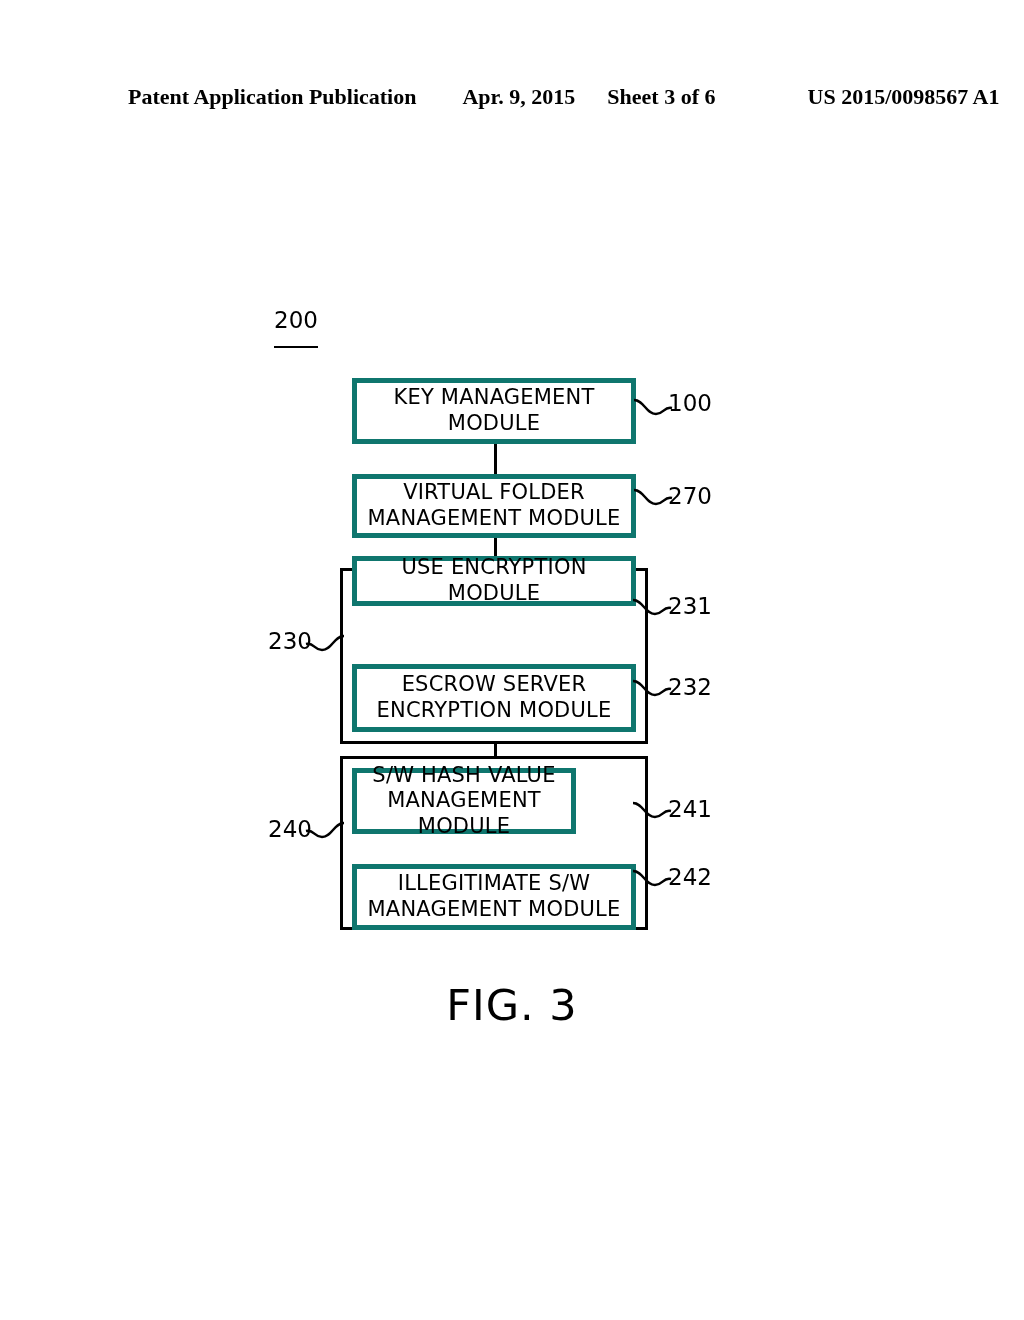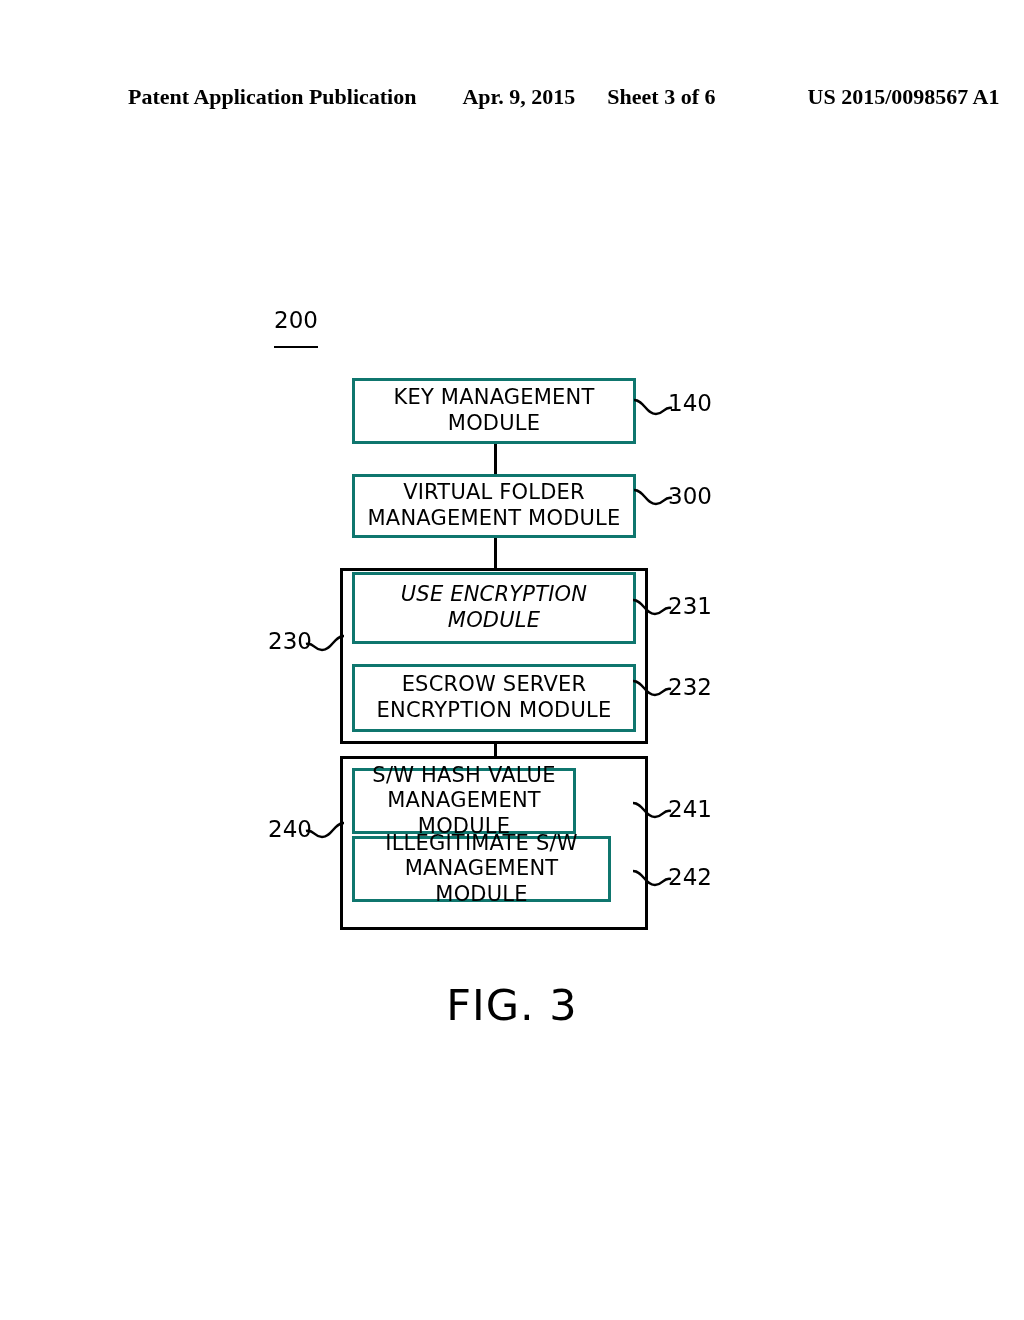--- a/index.html
+++ b/index.html
@@ -54,21 +54,21 @@
     font-size: 23px;
     font-family: "DejaVu Sans", sans-serif;
     border-bottom: 2px solid #000;
     padding-bottom: 14px;
     line-height: 1.05;
   }
 
   
   .box {
     position: absolute;
-    border: 3px solid #0f766e;
+    border: 5px solid #0f766e;
     background: #ffffff;
     box-sizing: border-box;
     display: flex;
     align-items: center;
     justify-content: center;
     text-align: center;
     font-size: 21px;
     line-height: 1.22;
     letter-spacing: 0.2px;
     padding: 0 6px;
@@ -81,26 +81,26 @@
     border: 3px solid #000;
     background: #ffffff;
     box-sizing: border-box;
   }
 
   
   #box-210   { left: 352px; top: 378px;  width: 284px; height: 66px; }
   #box-220   { left: 352px; top: 474px;  width: 284px; height: 64px; }
 
   #group-230 { left: 340px; top: 568px;  width: 308px; height: 176px; }
-  #box-231   { left: 352px; top: 572px;  width: 284px; height: 72px; font-style: italic; }
+  #box-231   { left: 352px; top: 556px;  width: 284px; height: 50px; }
   #box-232   { left: 352px; top: 664px;  width: 284px; height: 68px; }
 
   #group-240 { left: 340px; top: 756px;  width: 308px; height: 174px; }
   #box-241   { left: 352px; top: 768px;  width: 224px; height: 66px; }
-  #box-242   { left: 352px; top: 836px;  width: 259px; height: 66px; }
+  #box-242   { left: 352px; top: 864px;  width: 284px; height: 66px; }
 
   
   .connector {
     position: absolute;
     width: 3px;
     background: #000;
     left: 494px;
   }
   #conn-210-220 { top: 441px; height: 36px; }
   #conn-220-230 { top: 535px; height: 36px; }
@@ -172,31 +172,31 @@
   <div class="connector" id="conn-230-240"></div>
 
   <div class="box" id="box-210">
     <span class="lbl">KEY MANAGEMENT<br>MODULE</span>
   </div>
   <div class="leader" id="leader-210">
     <svg width="44" height="26" viewBox="0 0 44 26">
       <path d="M0,2 C10,2 12,16 22,16 C30,16 30,8 38,10" fill="none" stroke="#000" stroke-width="2.4"></path>
     </svg>
   </div>
-  <div class="ref-num" id="num-210">140</div>
+  <div class="ref-num" id="num-210">100</div>
 
   <div class="box" id="box-220">
     <span class="lbl">VIRTUAL FOLDER<br>MANAGEMENT MODULE</span>
   </div>
   <div class="leader" id="leader-220">
     <svg width="44" height="26" viewBox="0 0 44 26">
       <path d="M0,2 C10,2 12,16 22,16 C30,16 30,8 38,10" fill="none" stroke="#000" stroke-width="2.4"></path>
     </svg>
   </div>
-  <div class="ref-num" id="num-220">300</div>
+  <div class="ref-num" id="num-220">270</div>
 
   <div class="group-box" id="group-230"></div>
   <div class="leader" id="leader-230">
     <svg width="44" height="26" viewBox="0 0 44 26">
       <path d="M0,2 C10,2 12,16 22,16 C30,16 30,8 38,10" fill="none" stroke="#000" stroke-width="2.4"></path>
     </svg>
   </div>
   <div class="ref-num" id="num-230">230</div>
 
   <div class="box" id="box-231">

